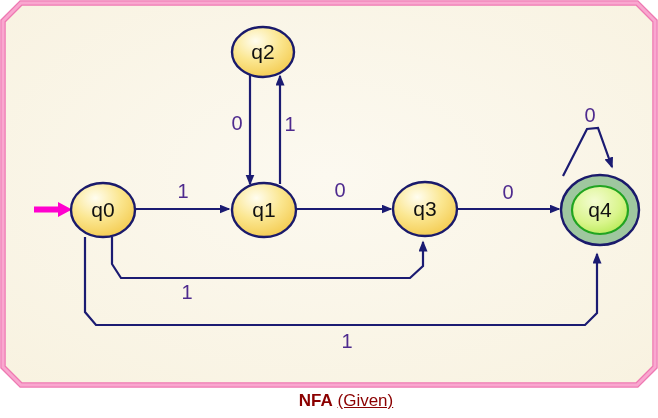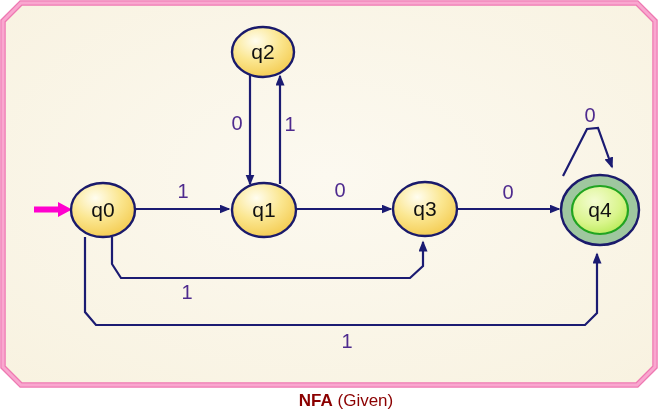--- a/index.html
+++ b/index.html
@@ -6,21 +6,21 @@
   body{font-family:"Liberation Sans", sans-serif; background:#ffffff;}
   .stage{position:relative; width:658px; height:418px; background:#ffffff; overflow:hidden;}
   svg{position:absolute; top:0; left:0; display:block;}
   .edge{stroke:#1b1b72; stroke-width:2.2; fill:none;}
   .state-border{stroke:#1a1a6b; stroke-width:2.4;}
   .state-label{font-size:21px; fill:#111111; text-anchor:middle;}
   .edge-label{font-size:20px; fill:#4e2a8e; text-anchor:middle;}
   .caption{position:absolute; top:390px; left:0; width:658px; text-align:center;
            transform:translateX(17px); color:#8b0000; font-size:17px; line-height:22px;}
   .caption .t{font-weight:bold;}
-  .caption .s{font-weight:normal;}
+  .caption .s{font-weight:normal;text-decoration:underline;}
 </style>
 </head>
 <body>
 
 <div class="stage">
   <svg width="658" height="418" viewBox="0 0 658 418">
     <defs>
       <marker id="arrow" markerWidth="12" markerHeight="10" refX="9.5" refY="4.5" orient="auto" markerUnits="userSpaceOnUse">
         <path d="M0,0 L11,4.5 L0,9 Z" fill="#1b1b72"></path>
       </marker>

